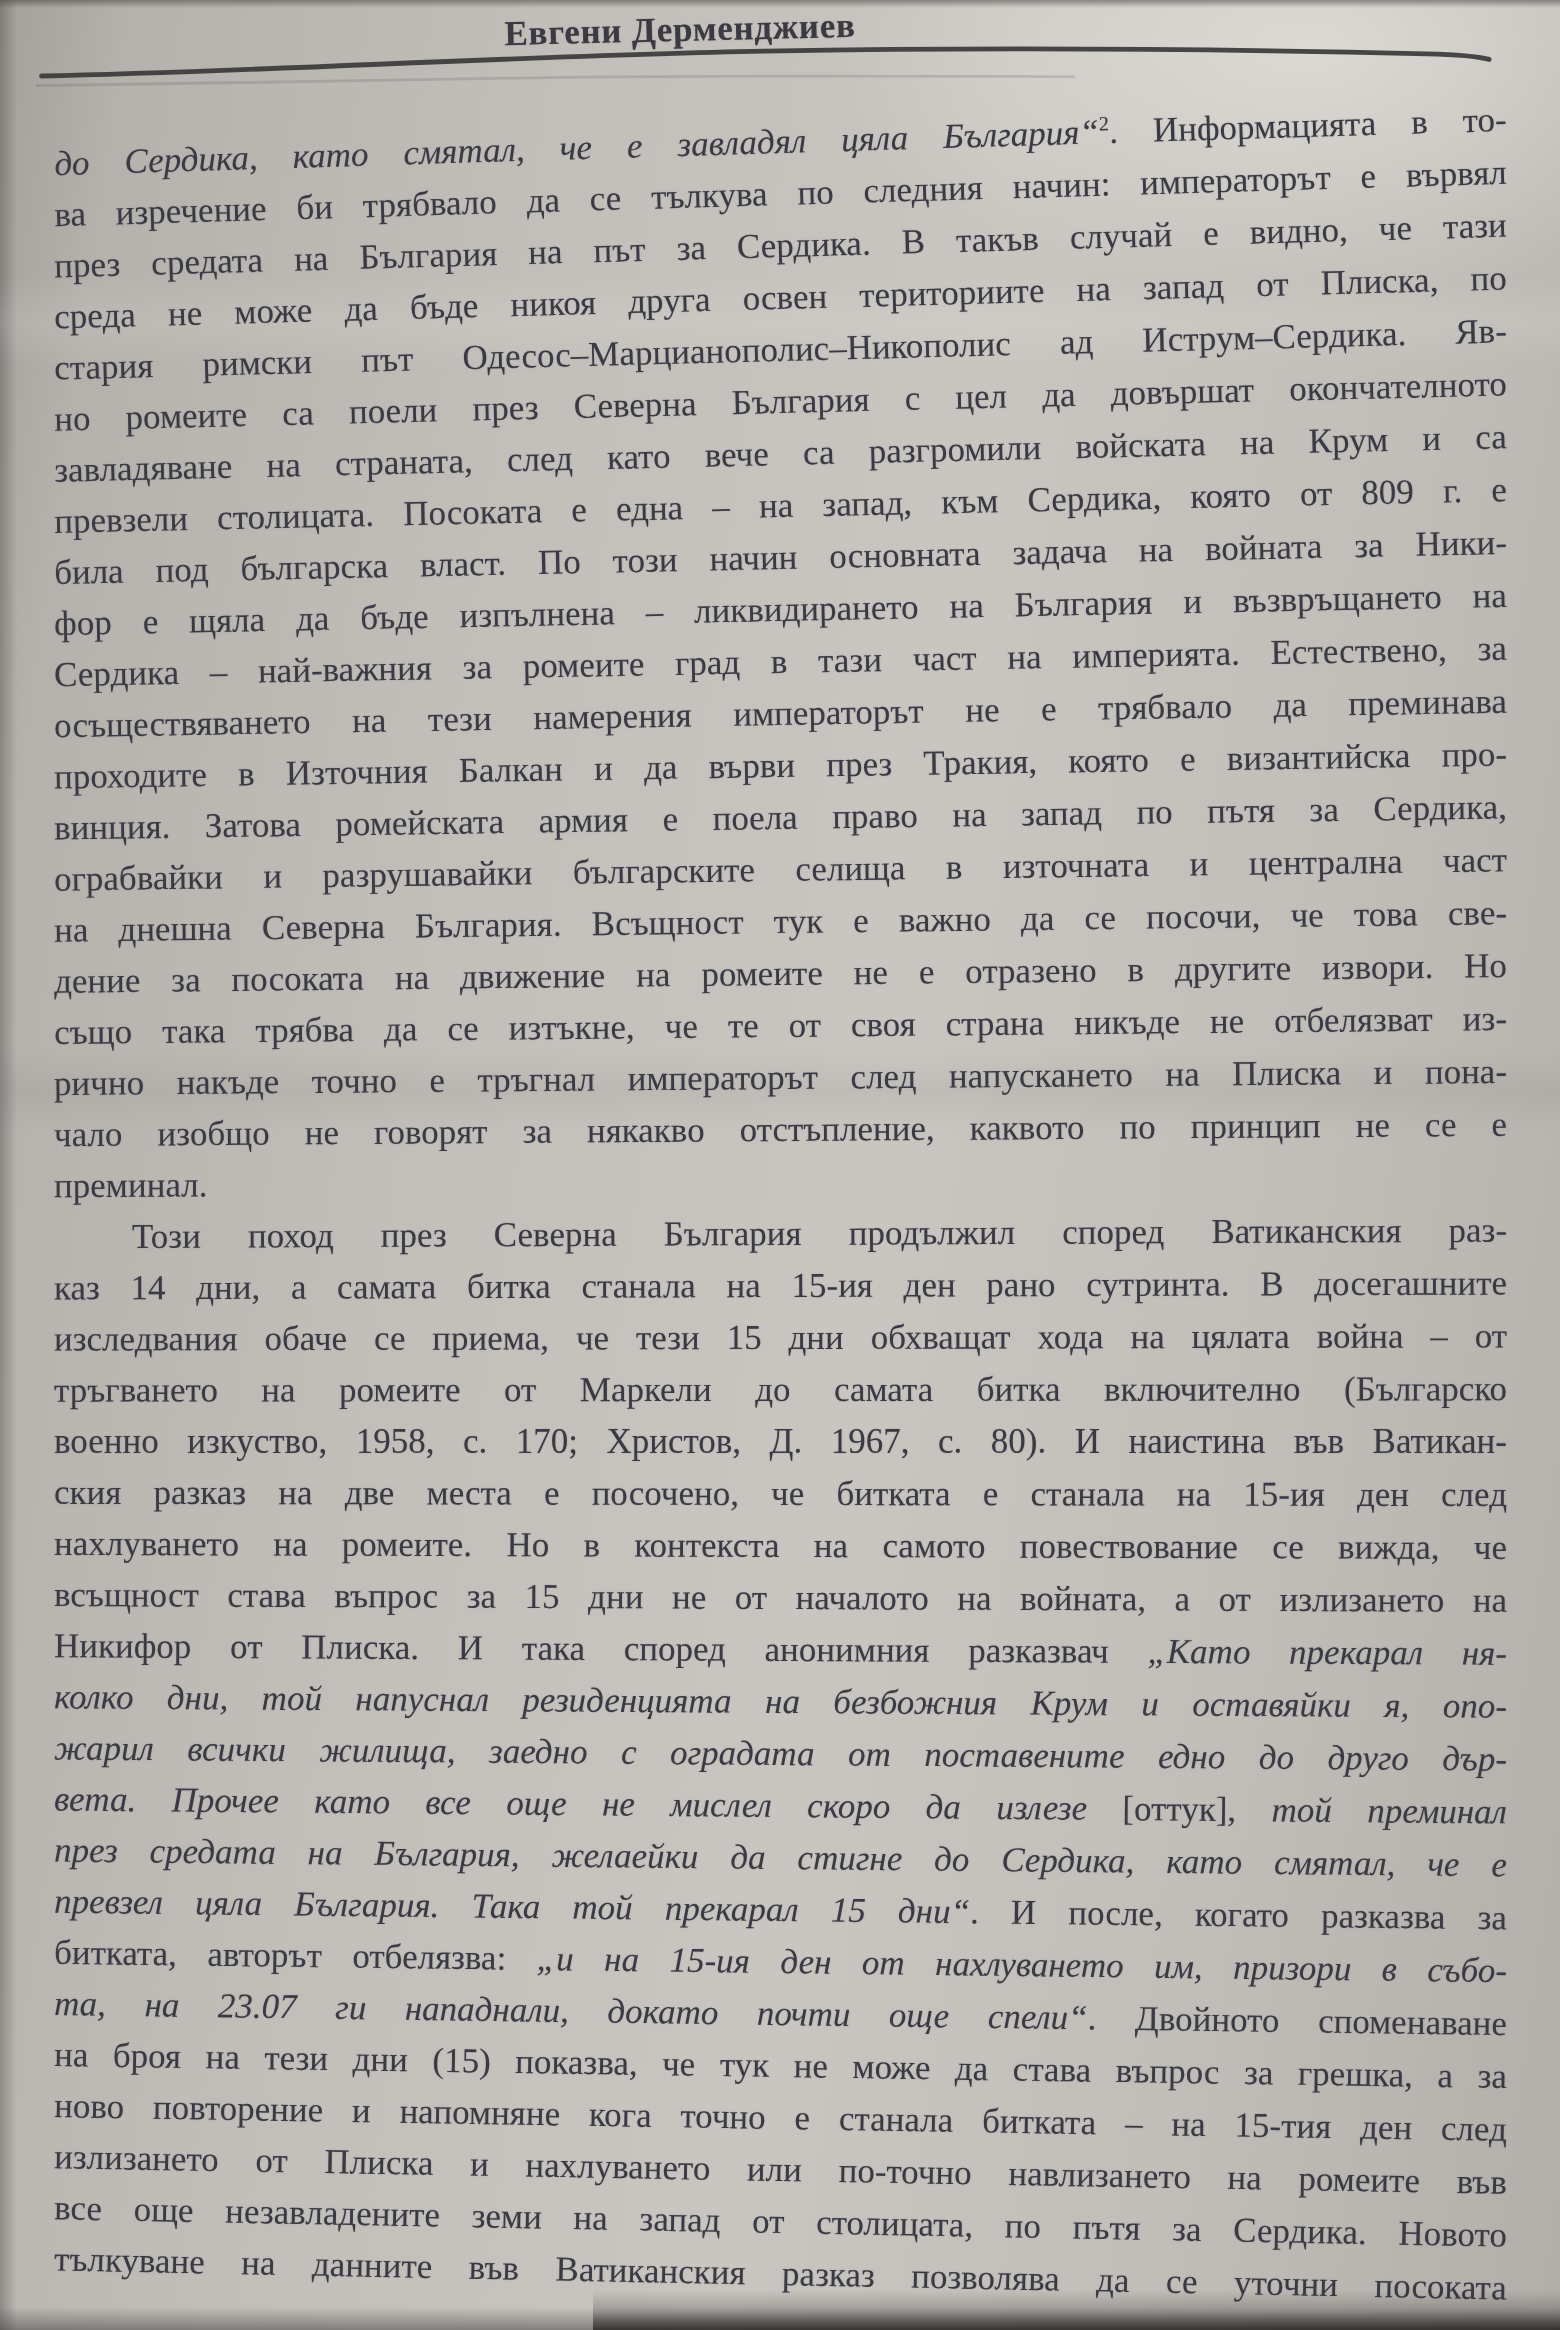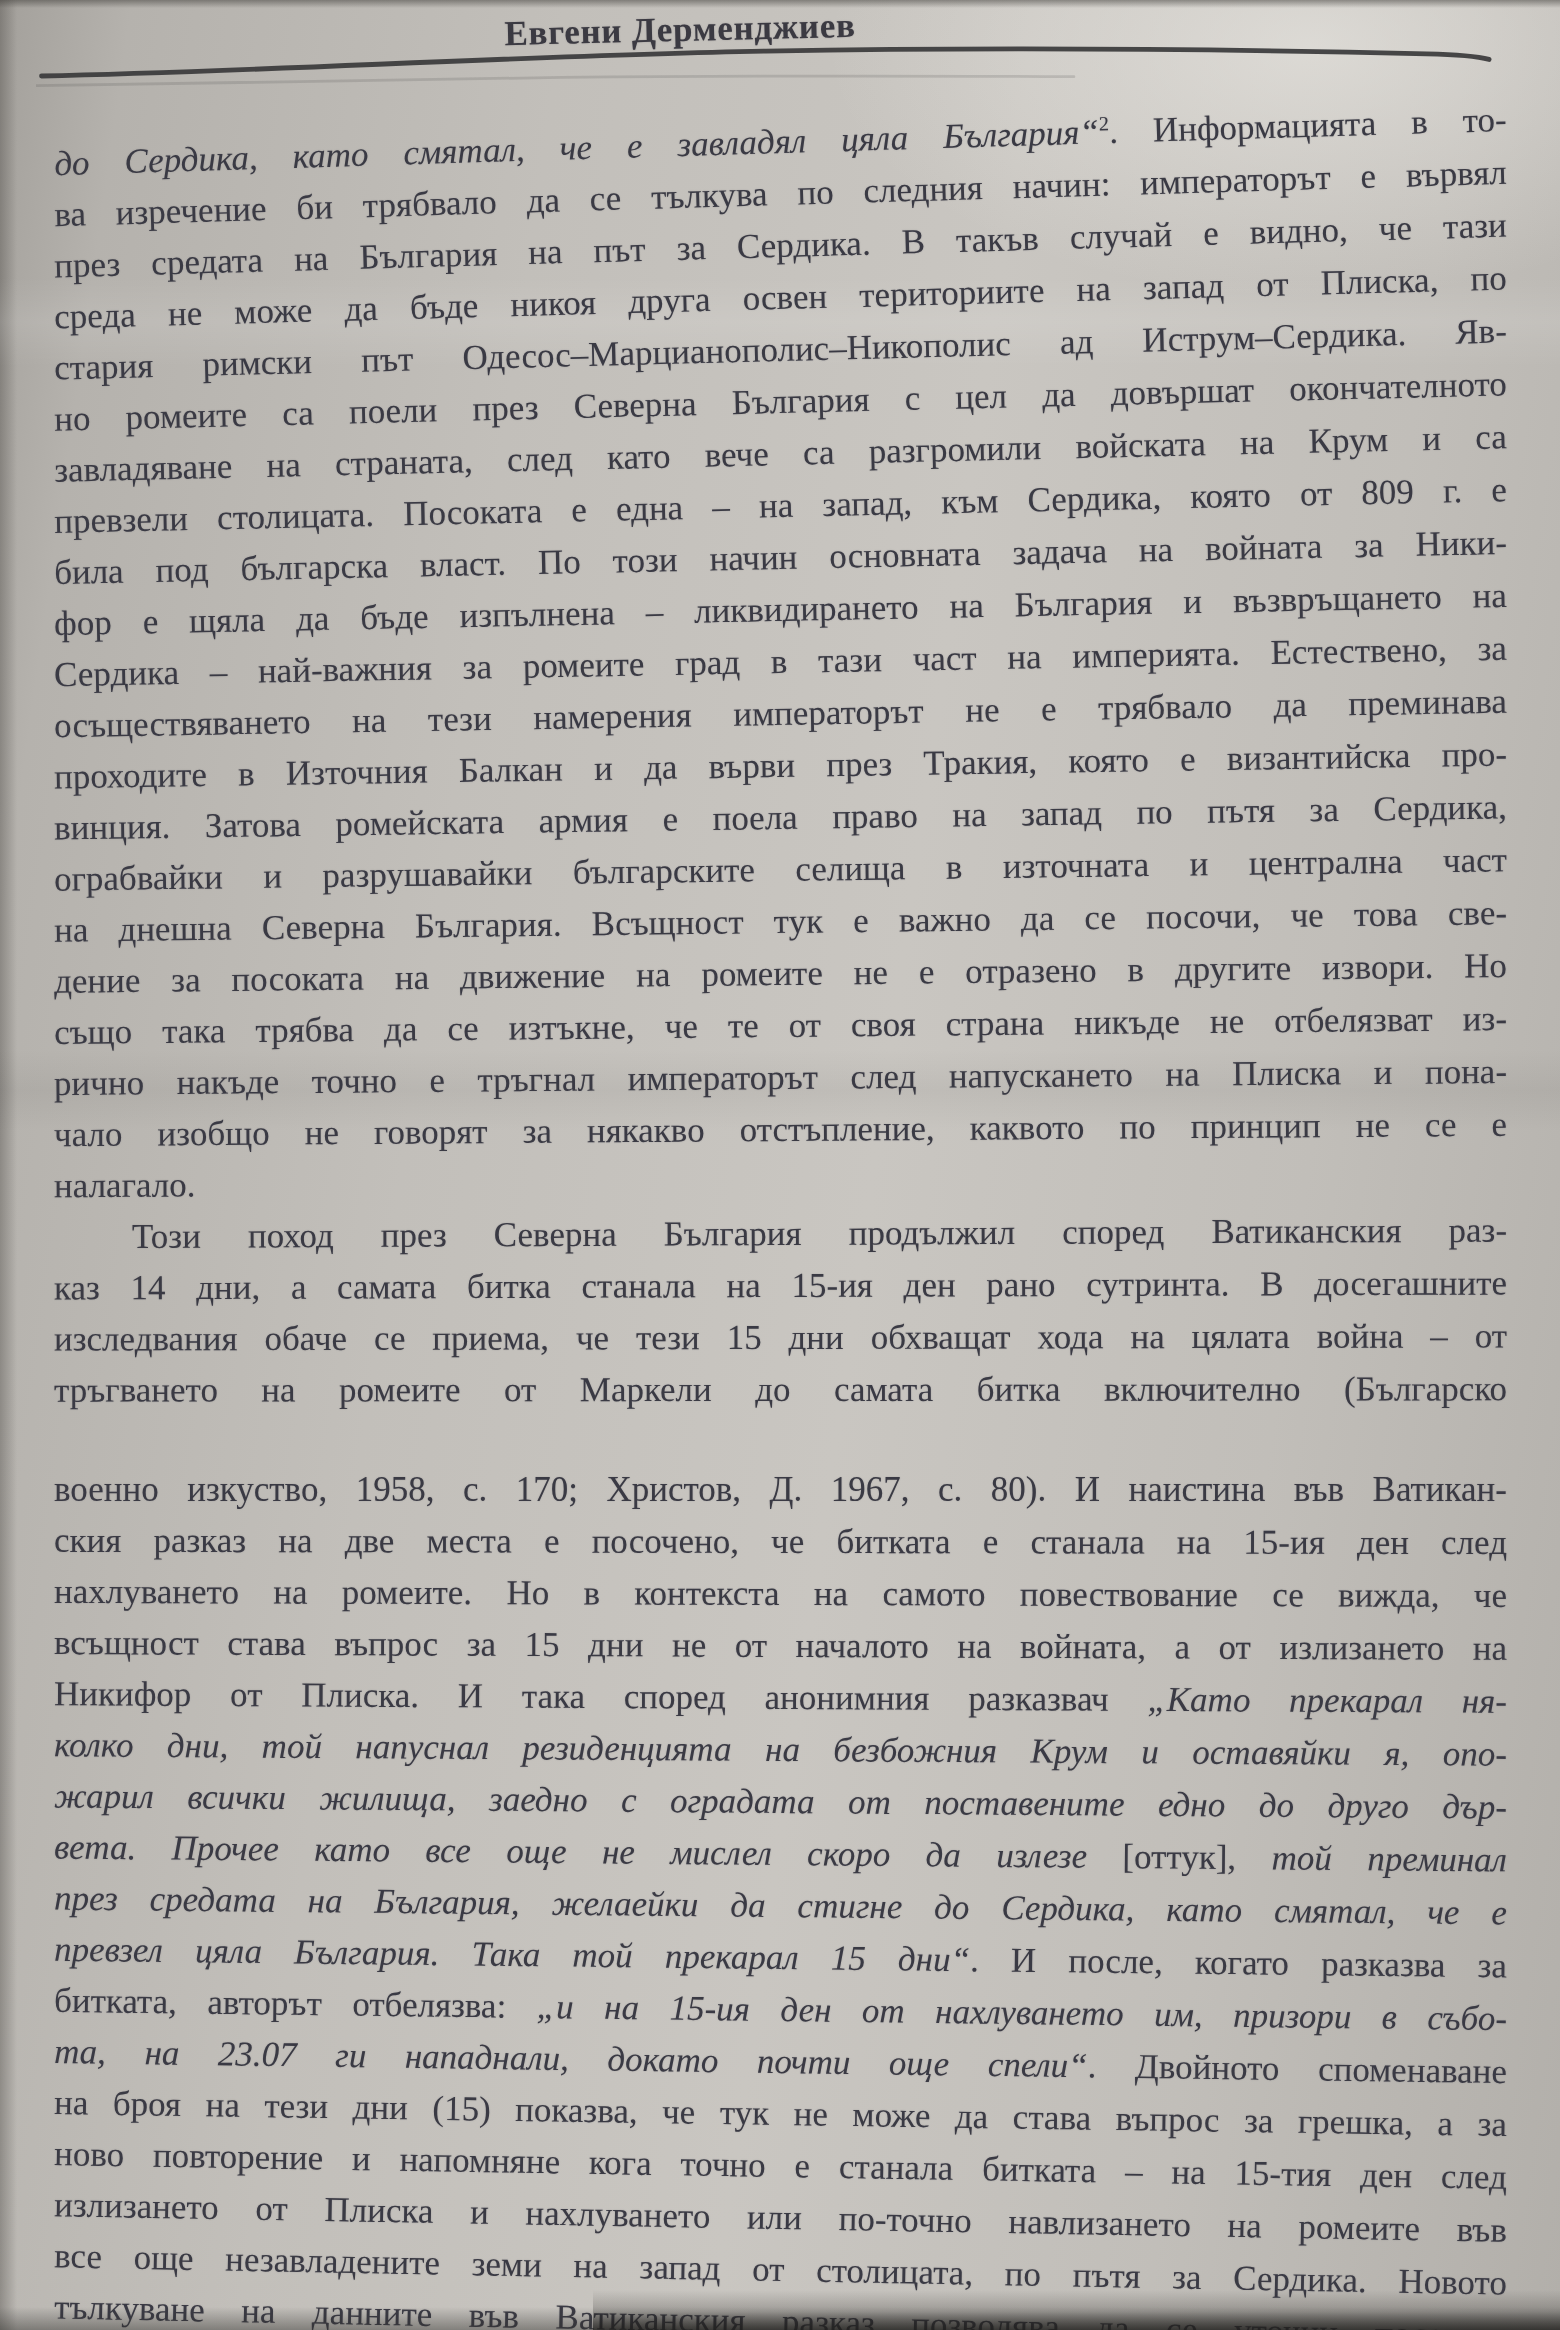--- a/index.html
+++ b/index.html
@@ -79,26 +79,26 @@
       <div class="line" style="transform: rotate(-1.043deg);"><span>Сердика – най-важния за ромеите град в тази част на империята. Естествено, за</span></div>
       <div class="line" style="transform: rotate(-0.972deg);"><span>осъществяването на тези намерения императорът не е трябвало да преминава</span></div>
       <div class="line" style="transform: rotate(-0.901deg);"><span>проходите в Източния Балкан и да върви през Тракия, която е византийска про-</span></div>
       <div class="line" style="transform: rotate(-0.83deg);"><span>винция. Затова ромейската армия е поела право на запад по пътя за Сердика,</span></div>
       <div class="line" style="transform: rotate(-0.76deg);"><span>ограбвайки и разрушавайки българските селища в източната и централна част</span></div>
       <div class="line" style="transform: rotate(-0.689deg);"><span>на днешна Северна България. Всъщност тук е важно да се посочи, че това све-</span></div>
       <div class="line" style="transform: rotate(-0.618deg);"><span>дение за посоката на движение на ромеите не е отразено в другите извори. Но</span></div>
       <div class="line" style="transform: rotate(-0.548deg);"><span>също така трябва да се изтъкне, че те от своя страна никъде не отбелязват из-</span></div>
       <div class="line" style="transform: rotate(-0.477deg);"><span>рично накъде точно е тръгнал императорът след напускането на Плиска и пона-</span></div>
       <div class="line" style="transform: rotate(-0.406deg);"><span>чало изобщо не говорят за някакво отстъпление, каквото по принцип не се е</span></div>
-      <div class="line no-just" style="transform: rotate(-0.335deg);"><span>налагало.</span></div>
+      <div class="line no-just" style="transform: rotate(-0.335deg);"><span>преминал.</span></div>
       <div class="line indent" style="transform: rotate(-0.265deg);"><span>Този поход през Северна България продължил според Ватиканския раз-</span></div>
       <div class="line" style="transform: rotate(-0.194deg);"><span>каз 14 дни, а самата битка станала на 15-ия ден рано сутринта. В досегашните</span></div>
       <div class="line" style="transform: rotate(-0.123deg);"><span>изследвания обаче се приема, че тези 15 дни обхващат хода на цялата война – от</span></div>
       <div class="line" style="transform: rotate(-0.052deg);"><span>тръгването на ромеите от Маркели до самата битка включително (Българско</span></div>
-      <div class="line" style="transform: rotate(0.018deg); margin-top: 48px;"><span>военно изкуство, 1958, с. 170; Христов, Д. 1967, с. 80). И наистина във Ватикан-</span></div>
+      <div class="line" style="transform: rotate(0.018deg);"><span>военно изкуство, 1958, с. 170; Христов, Д. 1967, с. 80). И наистина във Ватикан-</span></div>
       <div class="line" style="transform: rotate(0.089deg);"><span>ския разказ на две места е посочено, че битката е станала на 15-ия ден след</span></div>
       <div class="line" style="transform: rotate(0.16deg);"><span>нахлуването на ромеите. Но в контекста на самото повествование се вижда, че</span></div>
       <div class="line" style="transform: rotate(0.23deg);"><span>всъщност става въпрос за 15 дни не от началото на войната, а от излизането на</span></div>
       <div class="line" style="transform: rotate(0.301deg);"><span>Никифор от Плиска. И така според анонимния разказвач </span><span class="it">„Като прекарал ня-</span></div>
       <div class="line" style="transform: rotate(0.372deg);"><span class="it">колко дни, той напуснал резиденцията на безбожния Крум и оставяйки я, опо-</span></div>
       <div class="line" style="transform: rotate(0.443deg);"><span class="it">жарил всички жилища, заедно с оградата от поставените едно до друго дър-</span></div>
       <div class="line" style="transform: rotate(0.513deg);"><span class="it">вета. Прочее като все още не мислел скоро да излезе </span><span>[оттук],</span><span class="it"> той преминал</span></div>
       <div class="line" style="transform: rotate(0.584deg);"><span class="it">през средата на България, желаейки да стигне до Сердика, като смятал, че е</span></div>
       <div class="line" style="transform: rotate(0.655deg);"><span class="it">превзел цяла България. Така той прекарал 15 дни“</span><span>. И после, когато разказва за</span></div>
       <div class="line" style="transform: rotate(0.726deg);"><span>битката, авторът отбелязва: </span><span class="it">„и на 15-ия ден от нахлуването им, призори в събо-</span></div>

